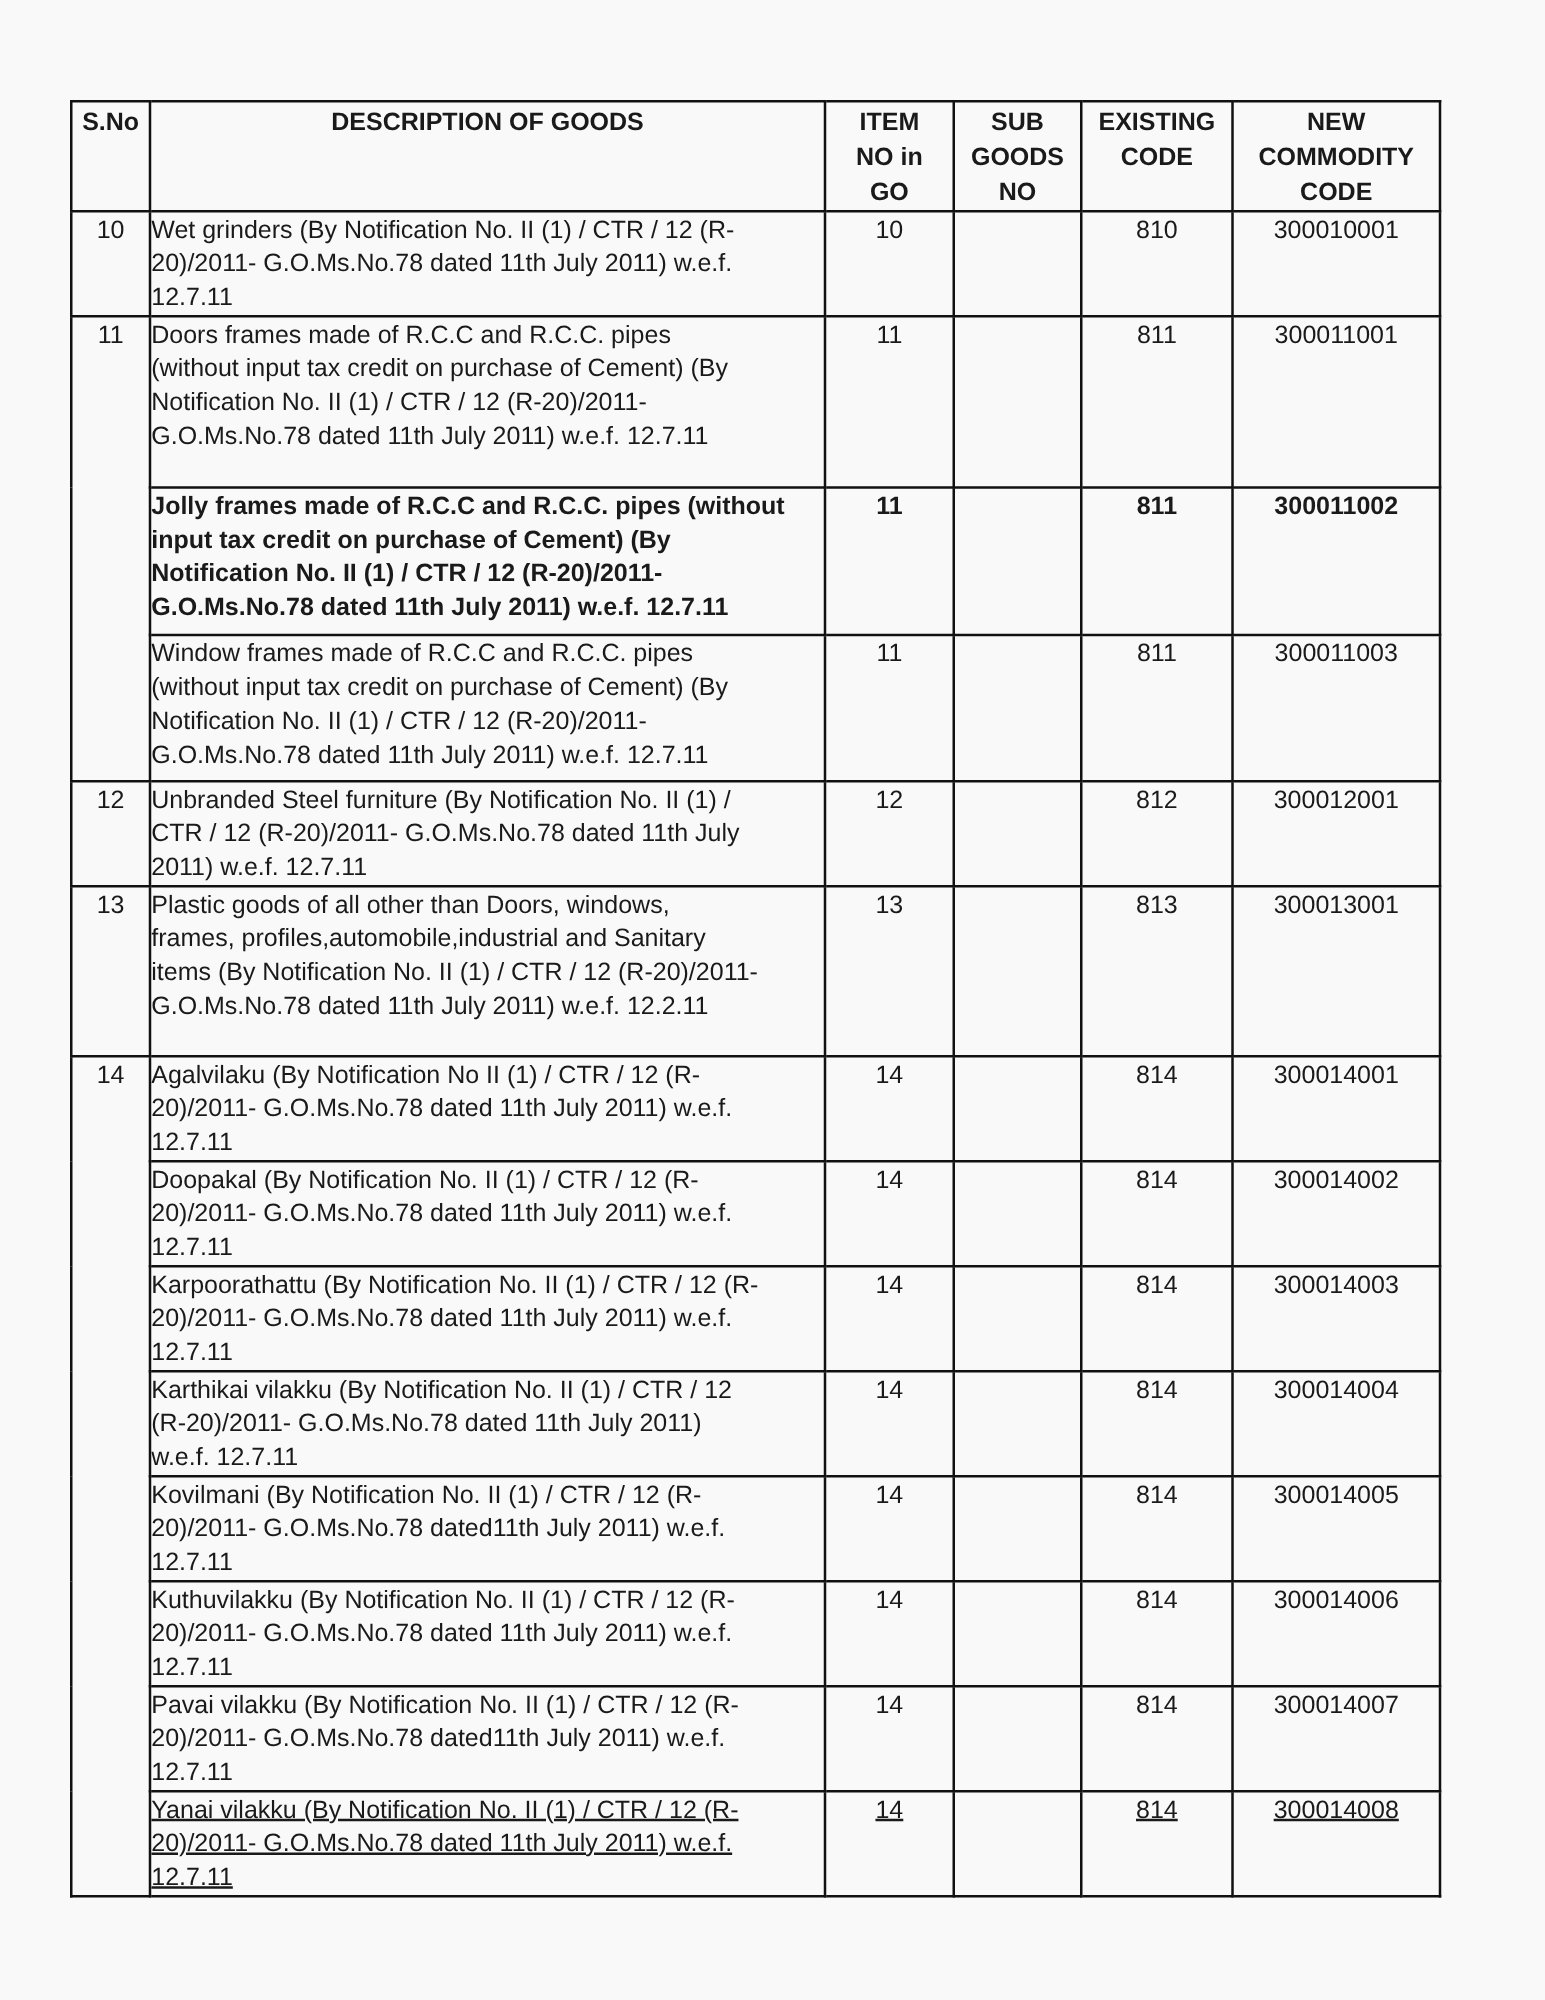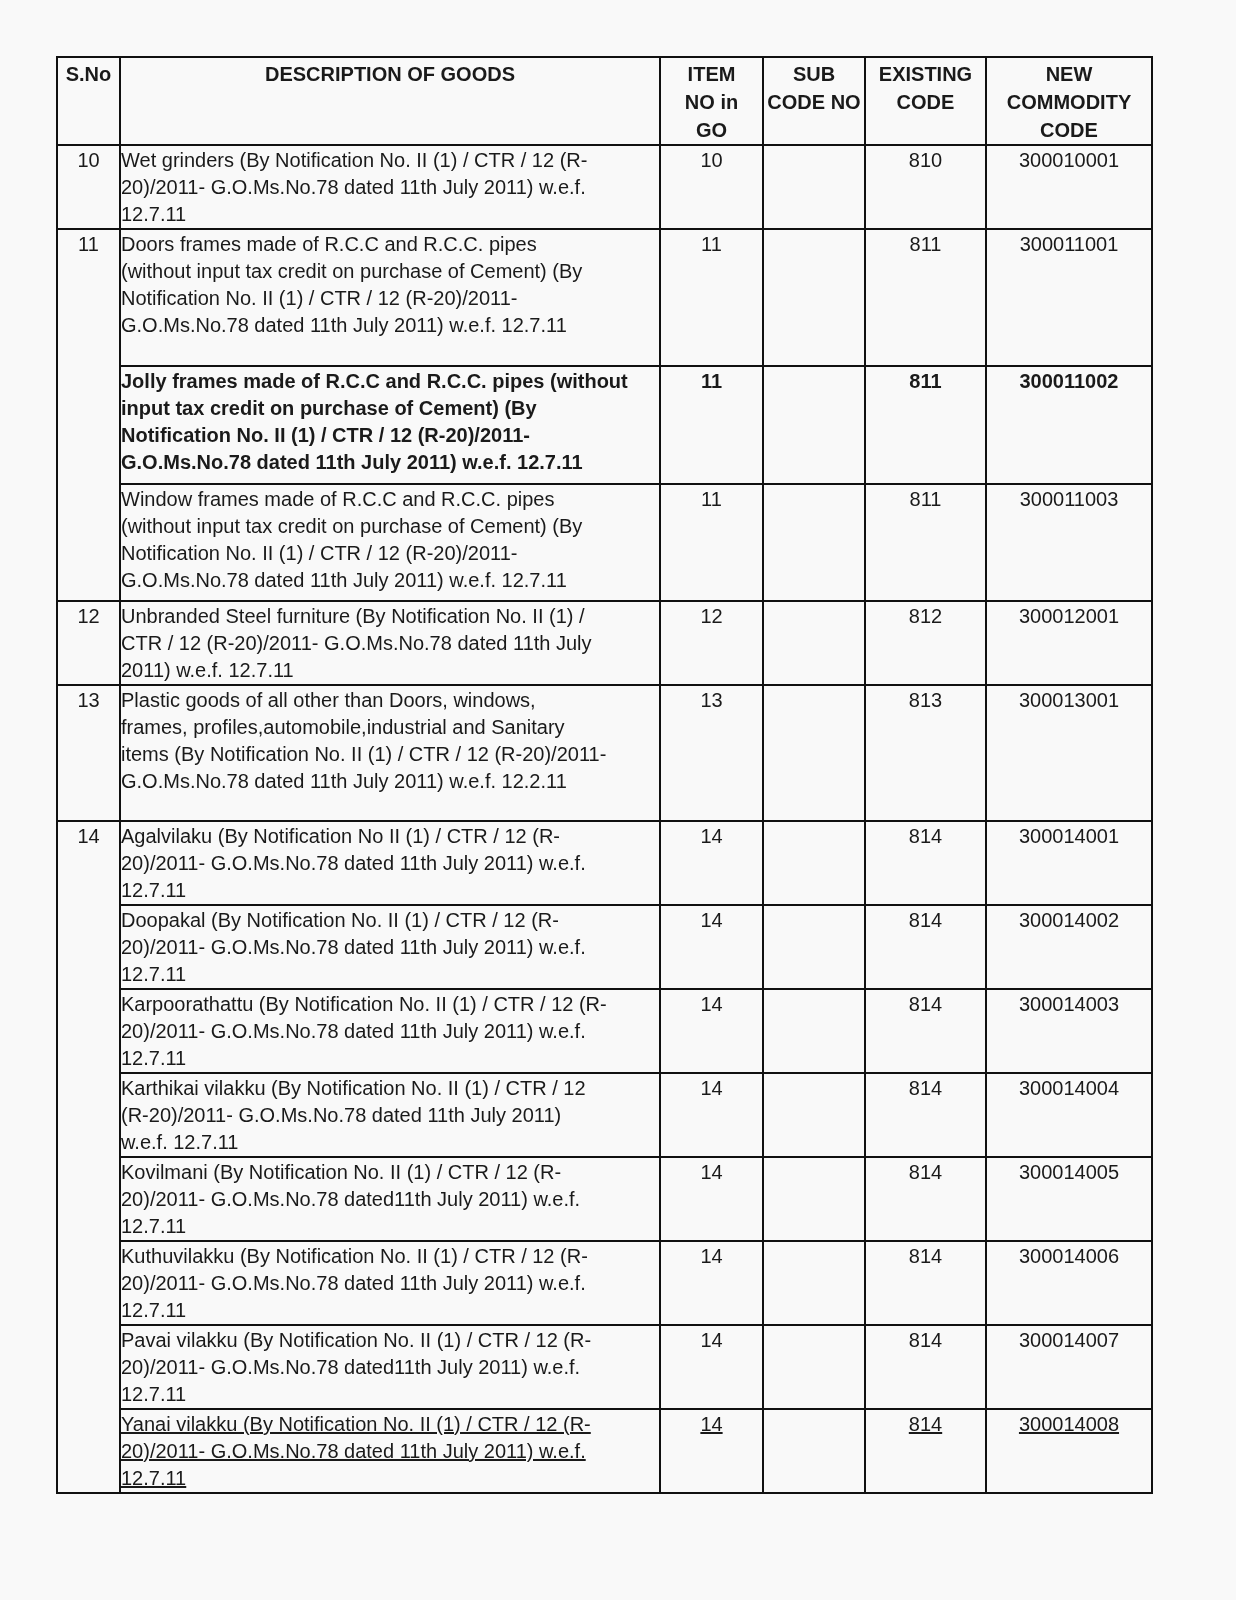--- a/index.html
+++ b/index.html
@@ -6,21 +6,21 @@
   body {
     width: 1236px; height: 1600px;
     background: #f9f9f9;
     position: relative;
     font-family: "Liberation Sans", sans-serif;
     color: #1a1a1a;
     overflow: hidden;
   }
   table.goods {
     position: absolute;
-    left: 56px; top: 56px;
+    left: 56px; top: 80px;
     width: 936px;
     border-collapse: collapse;
     table-layout: fixed;
     background: #f9f9f9;
   }
   table.goods th, table.goods td {
     border: 2.5px solid #111;
     vertical-align: top;
     padding: 0;
   }
@@ -61,21 +61,21 @@
       <col class="col-new">
   </colgroup>
   <thead>
     <tr class="hdr">
       <th style="white-space:pre-line">S.No</th>
       <th class="h-desc" style="white-space:pre-line">DESCRIPTION OF GOODS</th>
       <th style="white-space:pre-line">ITEM
 NO in
 GO</th>
       <th style="white-space:pre-line">SUB
-CODE NO</th>
+GOODS NO</th>
       <th style="white-space:pre-line">EXISTING
 CODE</th>
       <th style="white-space:pre-line">NEW
 COMMODITY
 CODE</th>
     </tr>
   </thead>
   <tbody id="tbody">
       <tr style="height: 82px;">
         <td class="c-sno" rowspan="1">10</td>

